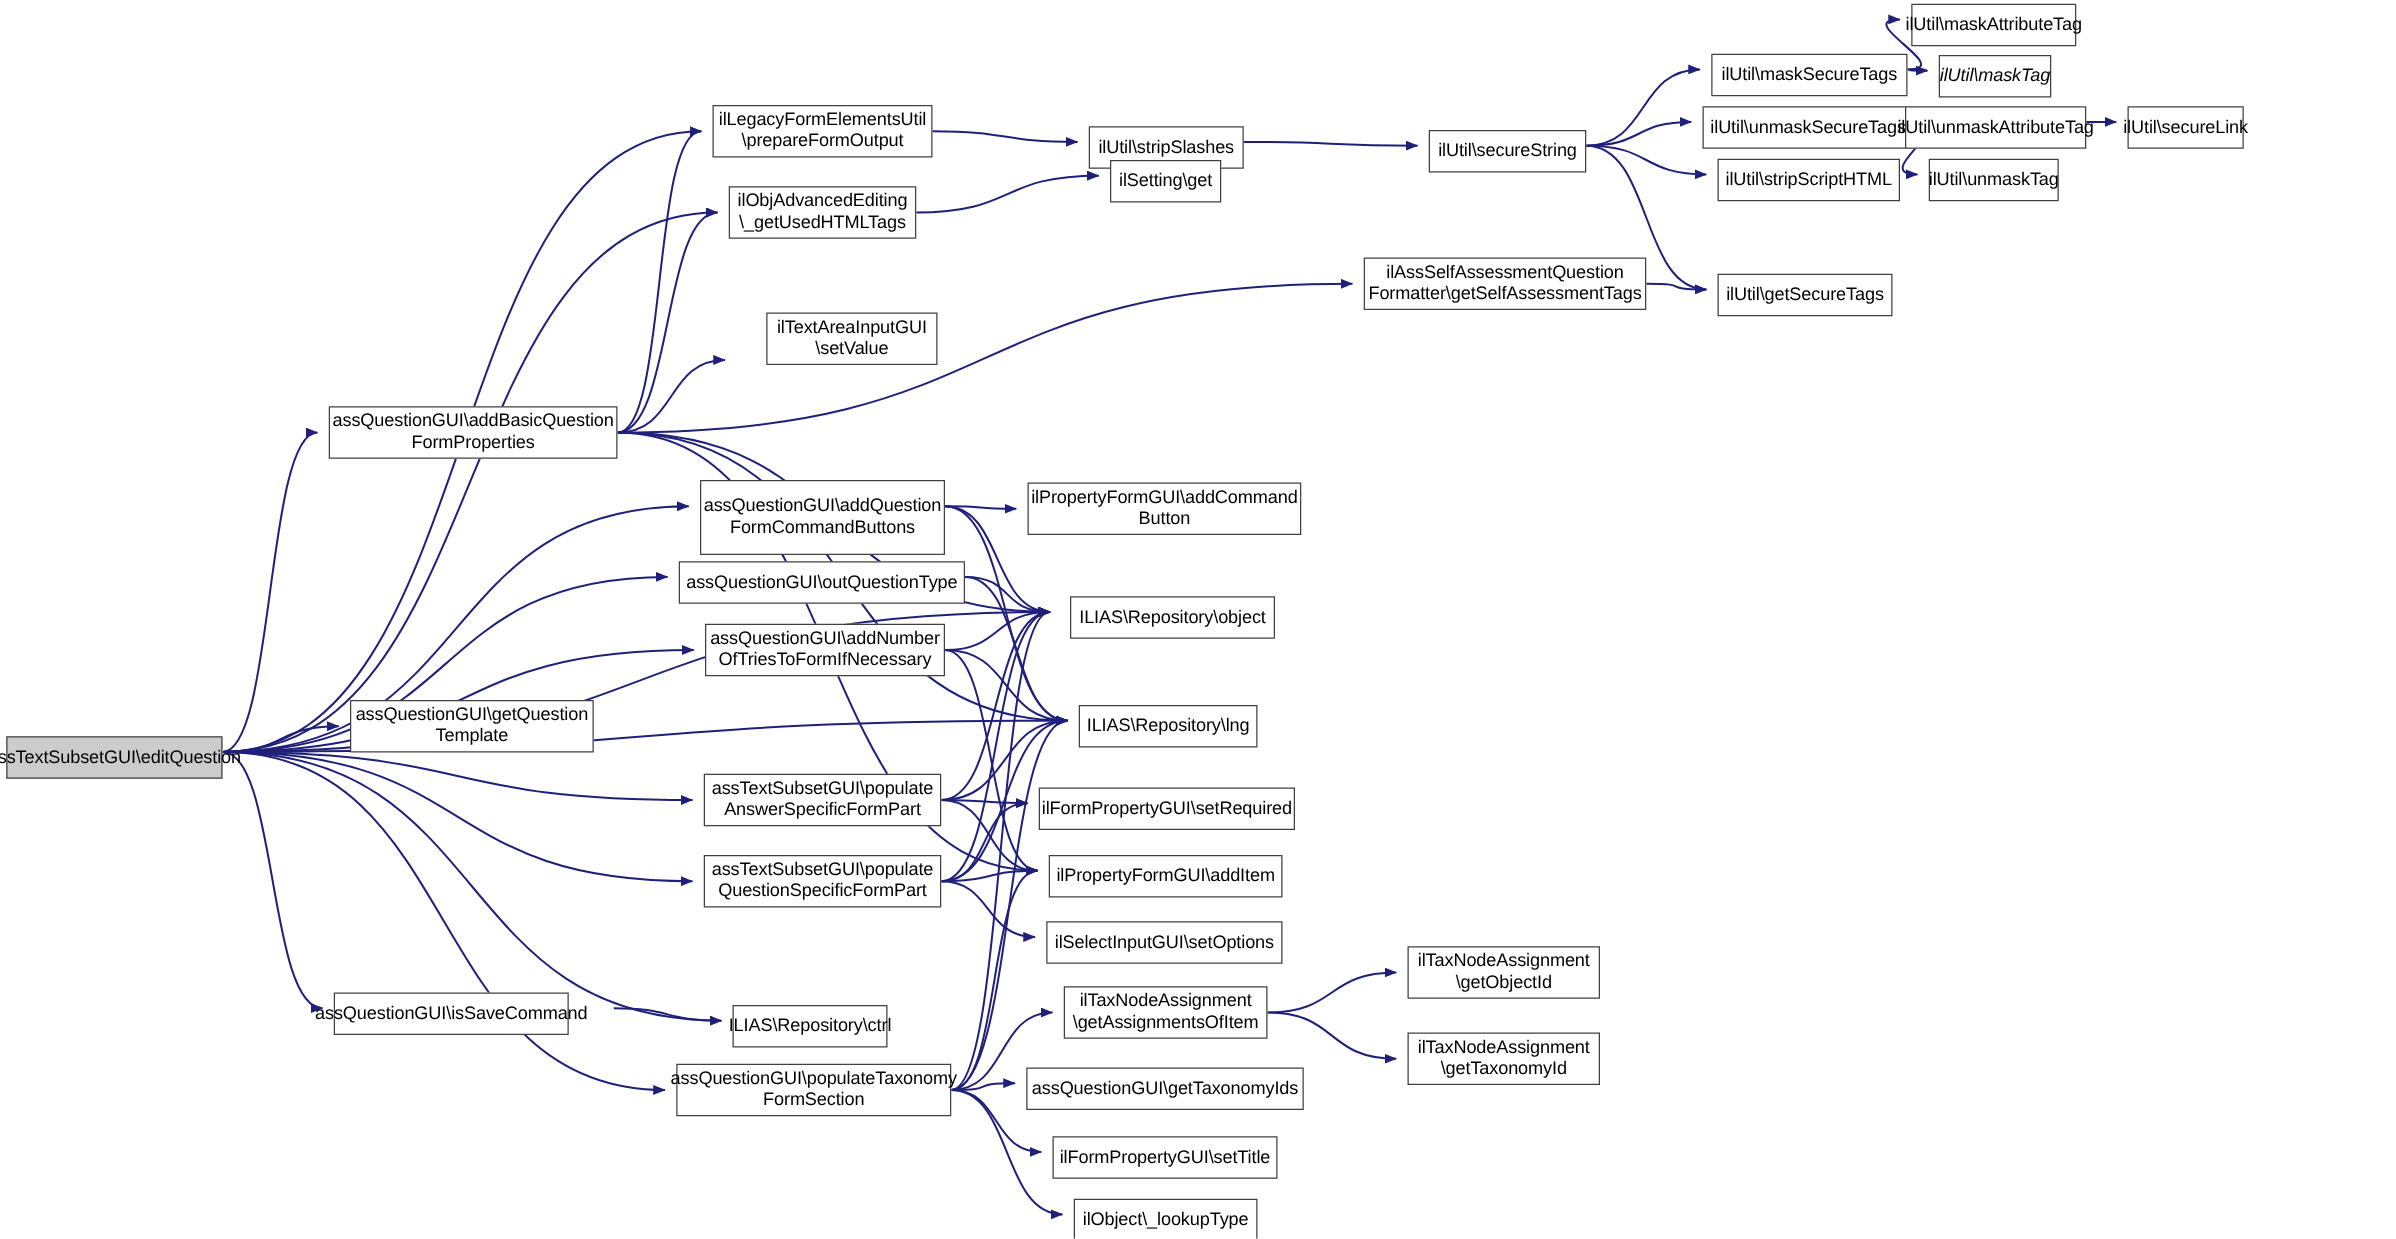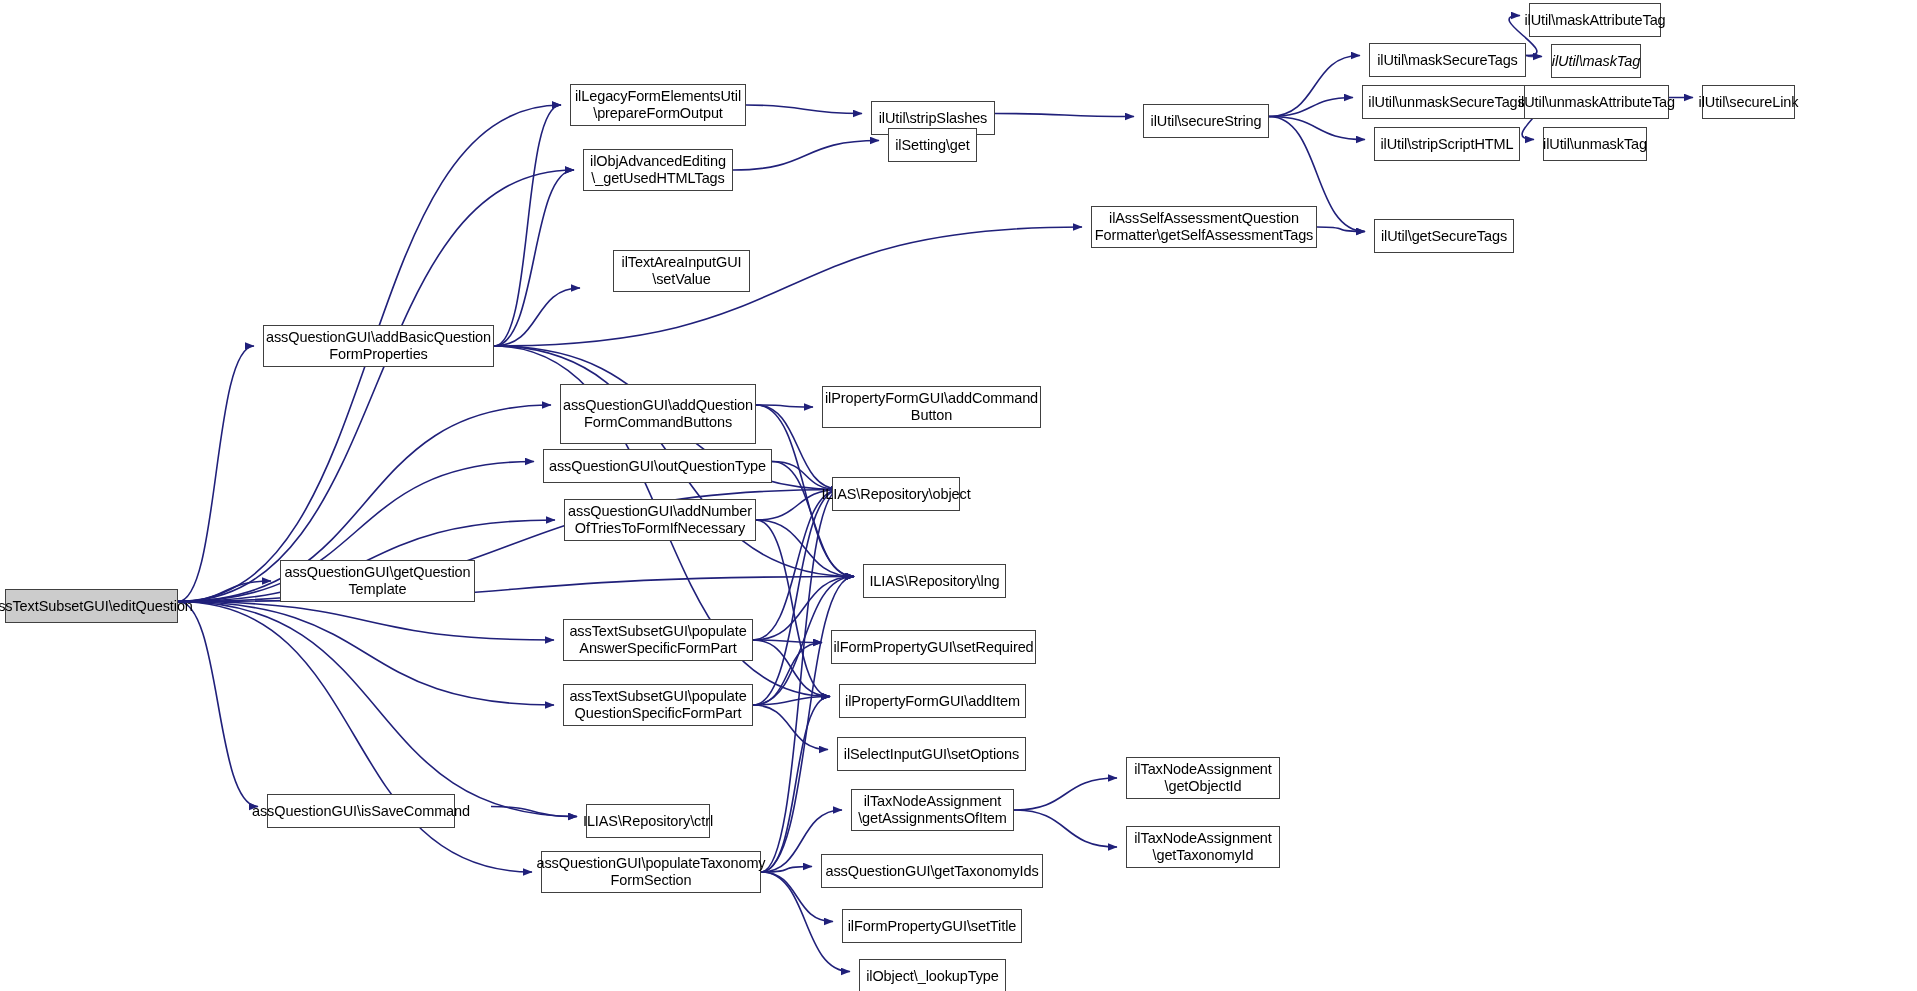--- a/index.html
+++ b/index.html
@@ -140,21 +140,21 @@
 AnswerSpecificFormPart</div>
       <div class="node" style="left: 563px; top: 684px; width: 190px; height: 42px;">assTextSubsetGUI\populate
 QuestionSpecificFormPart</div>
       <div class="node" style="left: 586px; top: 804px; width: 124px; height: 25px;">ILIAS\Repository\ctrl</div>
       <div class="node" style="left: 541px; top: 851px; width: 220px; height: 42px;">assQuestionGUI\populateTaxonomy
 FormSection</div>
       <div class="node" style="left: 871px; top: 101px; width: 124px; height: 25px;">ilUtil\stripSlashes</div>
       <div class="node" style="left: 888px; top: 128px; width: 89px; height: 25px;">ilSetting\get</div>
       <div class="node" style="left: 822px; top: 386px; width: 219px; height: 42px;">ilPropertyFormGUI\addCommand
 Button</div>
-      <div class="node" style="left: 832px; top: 477px; width: 128px; height: 25px;">ILIAS\Repository\object</div>
+      <div class="node" style="left: 856px; top: 477px; width: 164px; height: 25px;">ILIAS\Repository\object</div>
       <div class="node" style="left: 863px; top: 564px; width: 143px; height: 25px;">ILIAS\Repository\lng</div>
       <div class="node" style="left: 831px; top: 630px; width: 205px; height: 25px;">ilFormPropertyGUI\setRequired</div>
       <div class="node" style="left: 839px; top: 684px; width: 187px; height: 25px;">ilPropertyFormGUI\addItem</div>
       <div class="node" style="left: 837px; top: 737px; width: 189px; height: 25px;">ilSelectInputGUI\setOptions</div>
       <div class="node" style="left: 851px; top: 789px; width: 163px; height: 42px;">ilTaxNodeAssignment
 \getAssignmentsOfItem</div>
       <div class="node" style="left: 821px; top: 854px; width: 222px; height: 25px;">assQuestionGUI\getTaxonomyIds</div>
       <div class="node" style="left: 842px; top: 909px; width: 180px; height: 18px;">ilFormPropertyGUI\setTitle</div>
       <div class="node" style="left: 859px; top: 959px; width: 147px; height: 25px;">ilObject\_lookupType</div>
       <div class="node" style="left: 1091px; top: 206px; width: 226px; height: 42px;">ilAssSelfAssessmentQuestion

